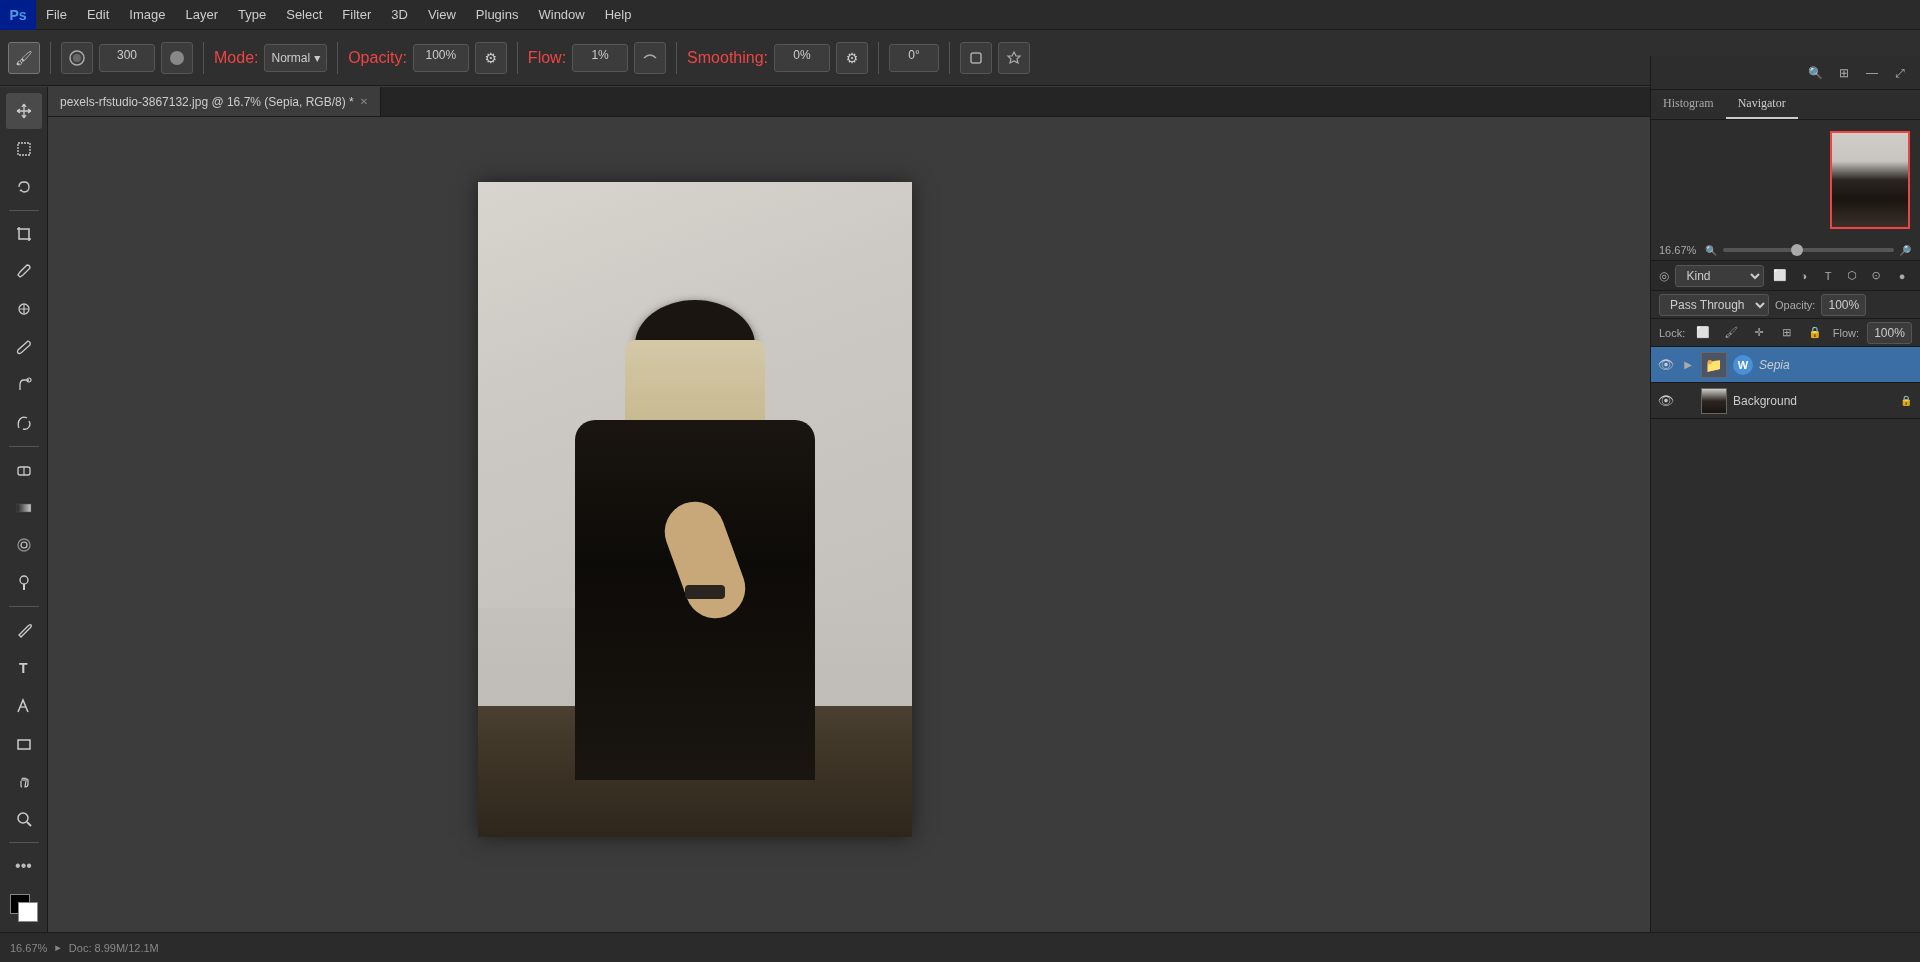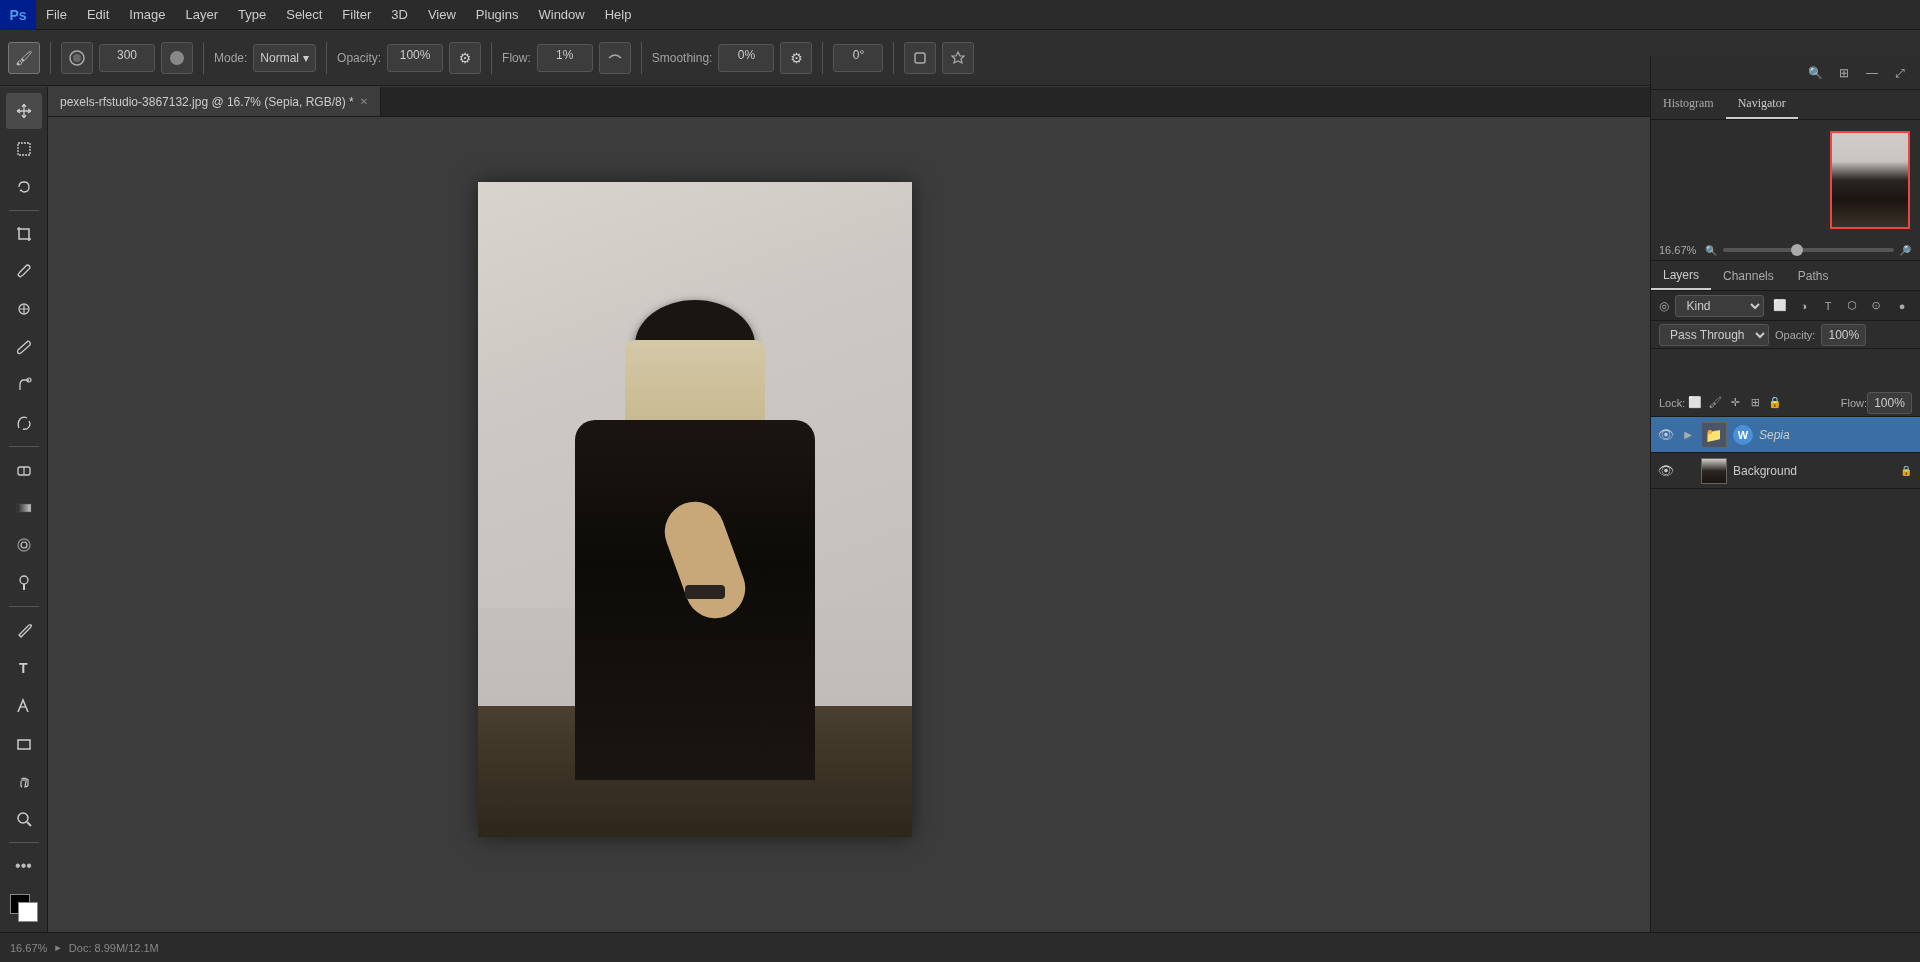--- a/index.html
+++ b/index.html
@@ -23,21 +23,21 @@
     #toolbar-top {
       width: 100%; height: 56px; background: #2f2f2f; display: flex; align-items: center;
       padding: 0 8px; gap: 6px; border-bottom: 1px solid #1a1a1a;
     }
     .tool-btn {
       width: 32px; height: 32px; background: #3c3c3c; border: 1px solid #555; border-radius: 3px;
       display: flex; align-items: center; justify-content: center; cursor: pointer; color: #ccc; font-size: 14px;
     }
     .tool-btn.active { background: #4a4a4a; border-color: #777; }
     .toolbar-sep { width: 1px; height: 32px; background: #555; margin: 0 4px; }
-    .toolbar-label { color: #a3a3a3; font-size: 12px; }
+    .toolbar-label { color: #ef4444; font-size: 16px; }
     .toolbar-dropdown {
       background: #3c3c3c; border: 1px solid #555; color: #ccc; font-size: 12px;
       padding: 3px 6px; height: 28px; border-radius: 3px; cursor: pointer; display: flex; align-items: center; gap: 4px;
     }
     .toolbar-input {
       background: #3c3c3c; border: 1px solid #555; color: #ccc; font-size: 12px;
       padding: 3px 6px; height: 28px; border-radius: 3px; width: 56px; text-align: center;
     }
 
     
@@ -149,22 +149,22 @@
       border-bottom: 1px solid #1a1a1a; background: #2d2d2d;
     }
     .blend-dropdown {
       background: #3c3c3c; border: 1px solid #555; color: #ccc; font-size: 12px;
       padding: 2px 6px; height: 22px; border-radius: 3px; width: 110px;
     }
     .opacity-label { color: #aaa; font-size: 11px; }
     .opacity-value { background: #3c3c3c; border: 1px solid #555; color: #ccc; font-size: 12px; padding: 2px 4px; height: 22px; border-radius: 3px; width: 45px; text-align: center; }
 
     .layers-lock-bar {
-      height: 28px; display: flex; align-items: center; padding: 0 8px; 
-      border-bottom: 1px solid #1a1a1a; background: #2d2d2d; margin-top: 40px;
+      height: 28px; display: flex; align-items: center; padding: 0 8px; gap: 8px;
+      border-bottom: 1px solid #1a1a1a; background: #2d2d2d;
     }
     .lock-label { color: #aaa; font-size: 11px; }
     .lock-icon-btn { width: 20px; height: 20px; display: flex; align-items: center; justify-content: center; color: #aaa; font-size: 11px; cursor: pointer; }
     .fill-label { color: #aaa; font-size: 11px; margin-left: auto; }
     .fill-value { background: #3c3c3c; border: 1px solid #555; color: #ccc; font-size: 12px; padding: 2px 4px; height: 22px; border-radius: 3px; width: 45px; text-align: center; }
 
     .layers-list { flex: 1; overflow-y: auto; background: #2d2d2d; }
     .layer-item {
       height: 36px; display: flex; align-items: center; padding: 0 6px; gap: 6px;
       border-bottom: 1px solid #1a1a1a; cursor: pointer; position: relative;
@@ -465,25 +465,20 @@
       <span class="nav-zoom-text">16.67%</span>
       <span class="nav-zoom-icon">🔍</span>
       <div class="nav-slider">
         <div class="nav-slider-thumb"></div>
       </div>
       <span class="nav-zoom-icon">🔎</span>
     </div>
   </div>
 
   <div id="layers-section">
-    <div class="layers-tabs">
-      <div class="layers-tab active">Layers</div>
-      <div class="layers-tab">Channels</div>
-      <div class="layers-tab">Paths</div>
-    </div>
 
     <div class="layers-filter-bar">
       <span class="filter-icon">◎</span>
       <select class="filter-dropdown"><option>Kind</option></select>
       <div class="filter-icons-row">
         <div class="filter-small-btn">⬜</div>
         <div class="filter-small-btn">◑</div>
         <div class="filter-small-btn">T</div>
         <div class="filter-small-btn">⬡</div>
         <div class="filter-small-btn">⊙</div>

